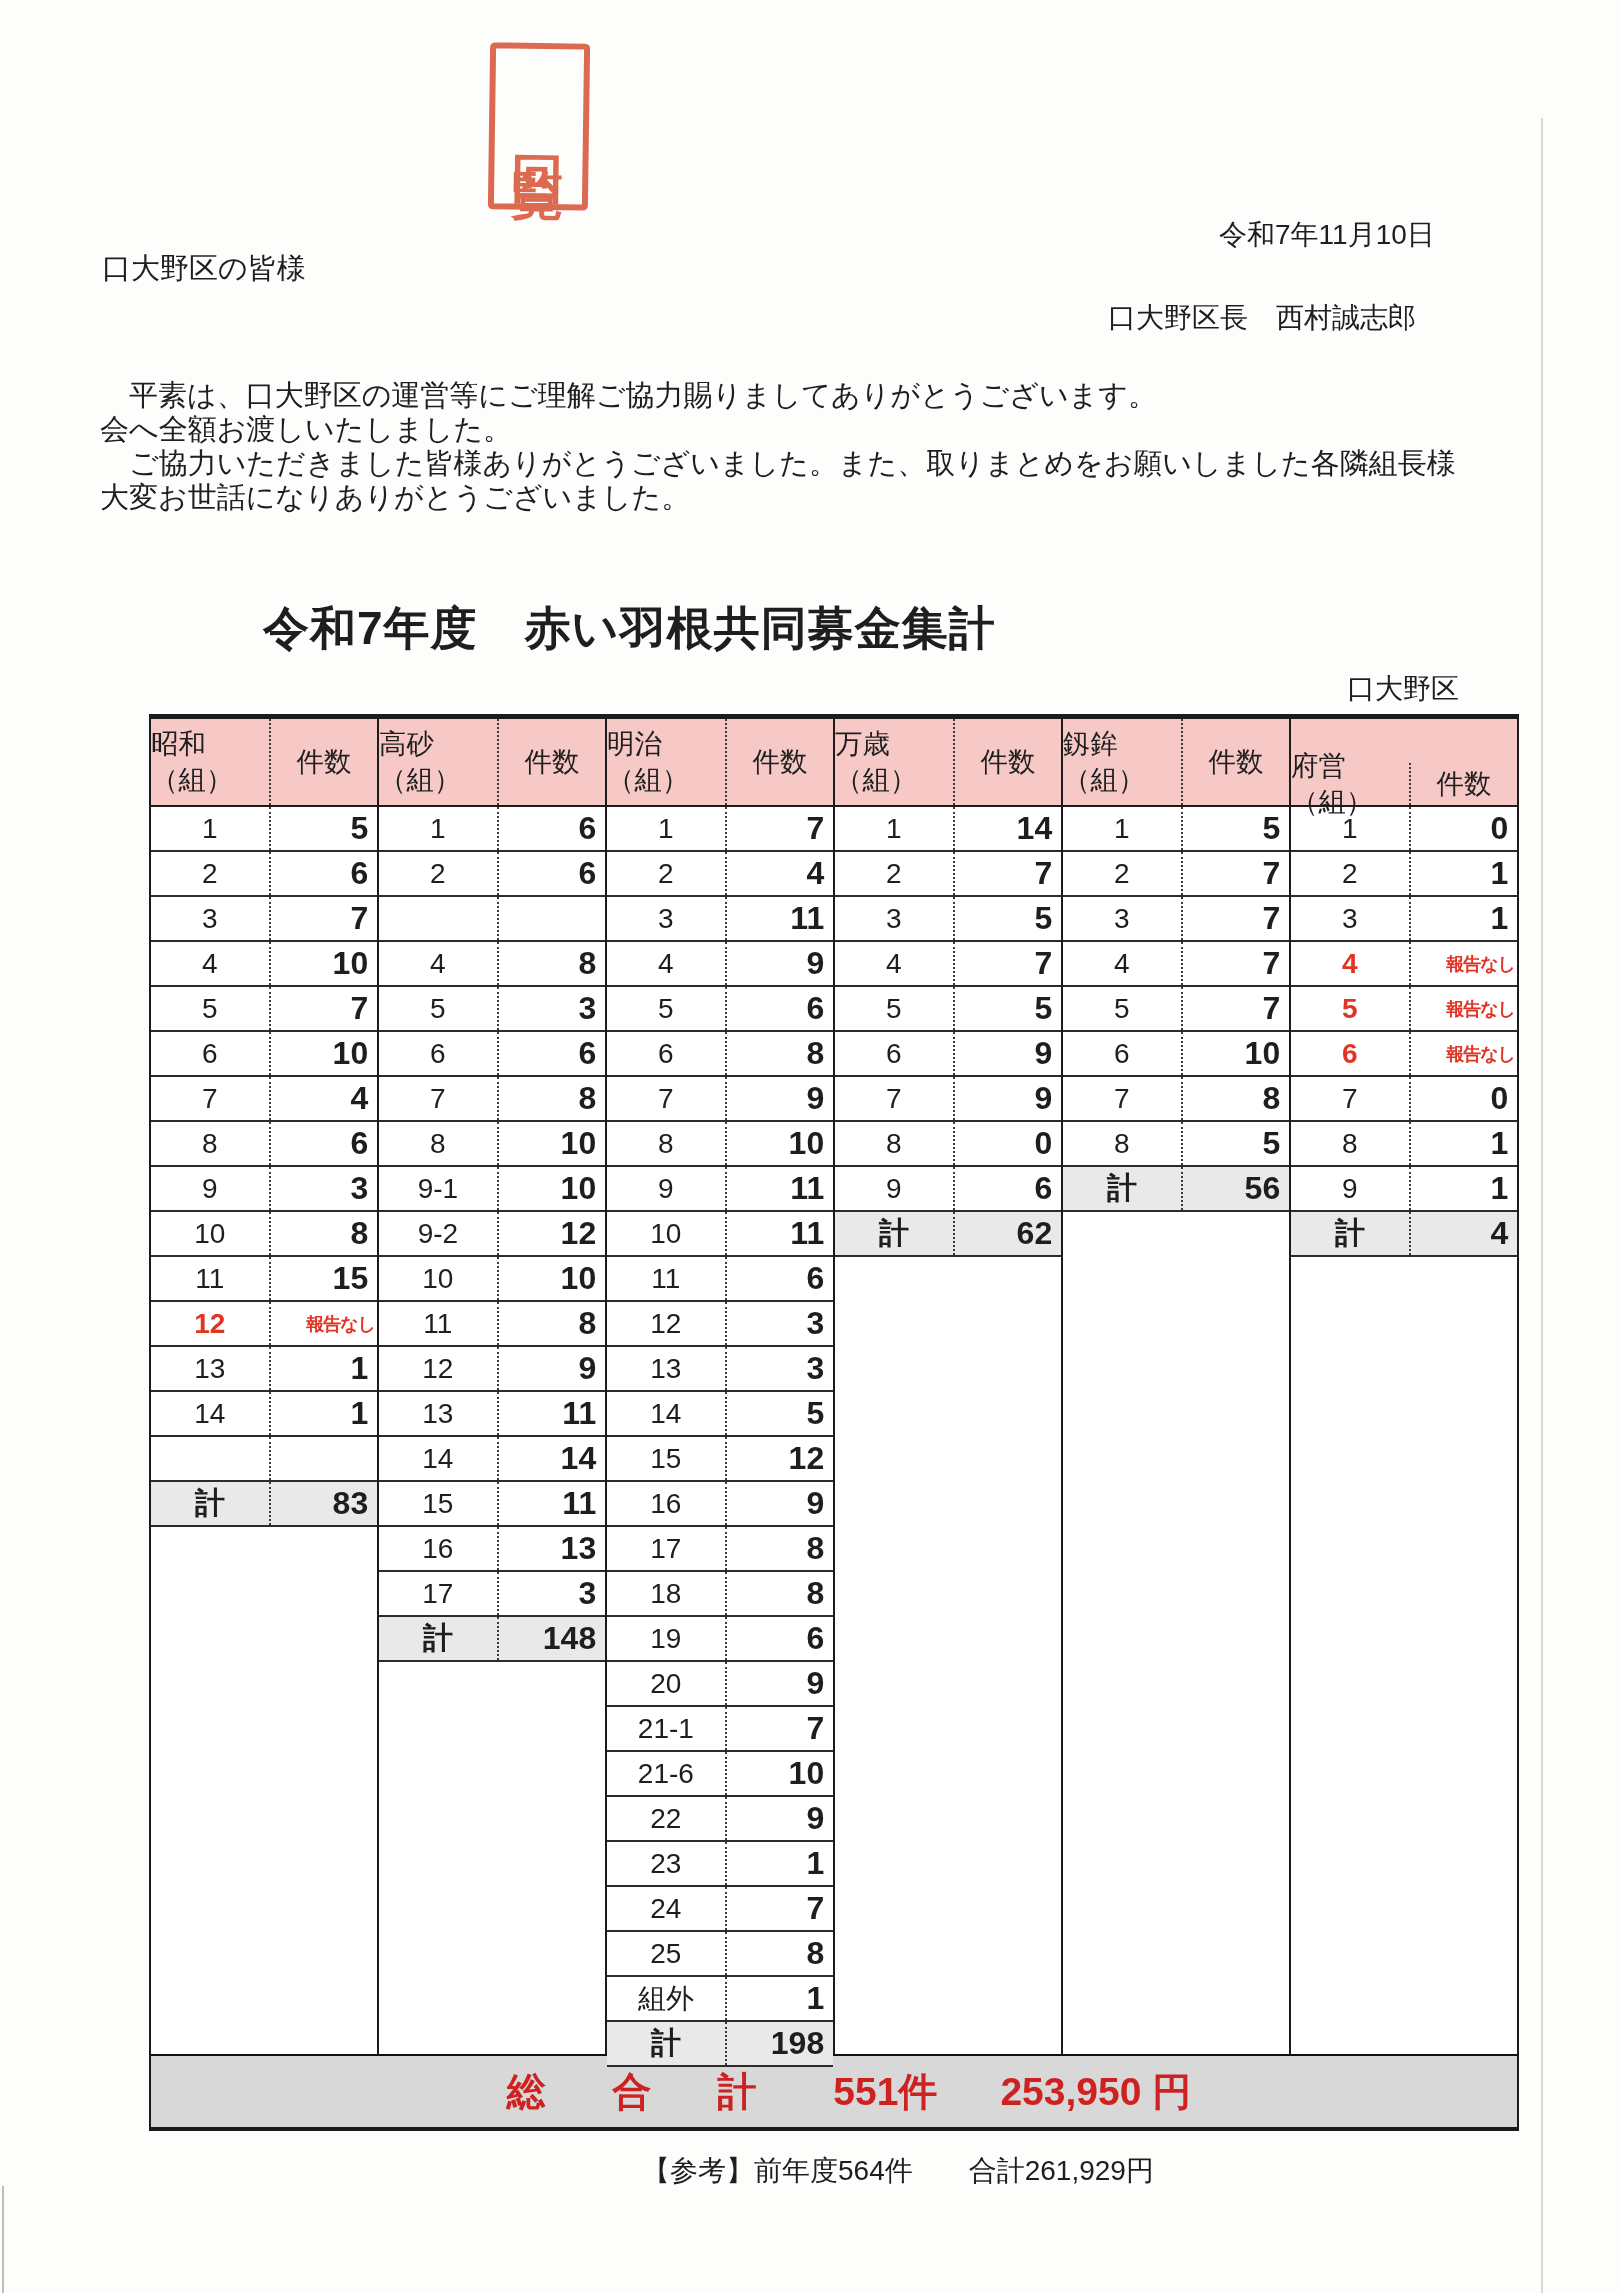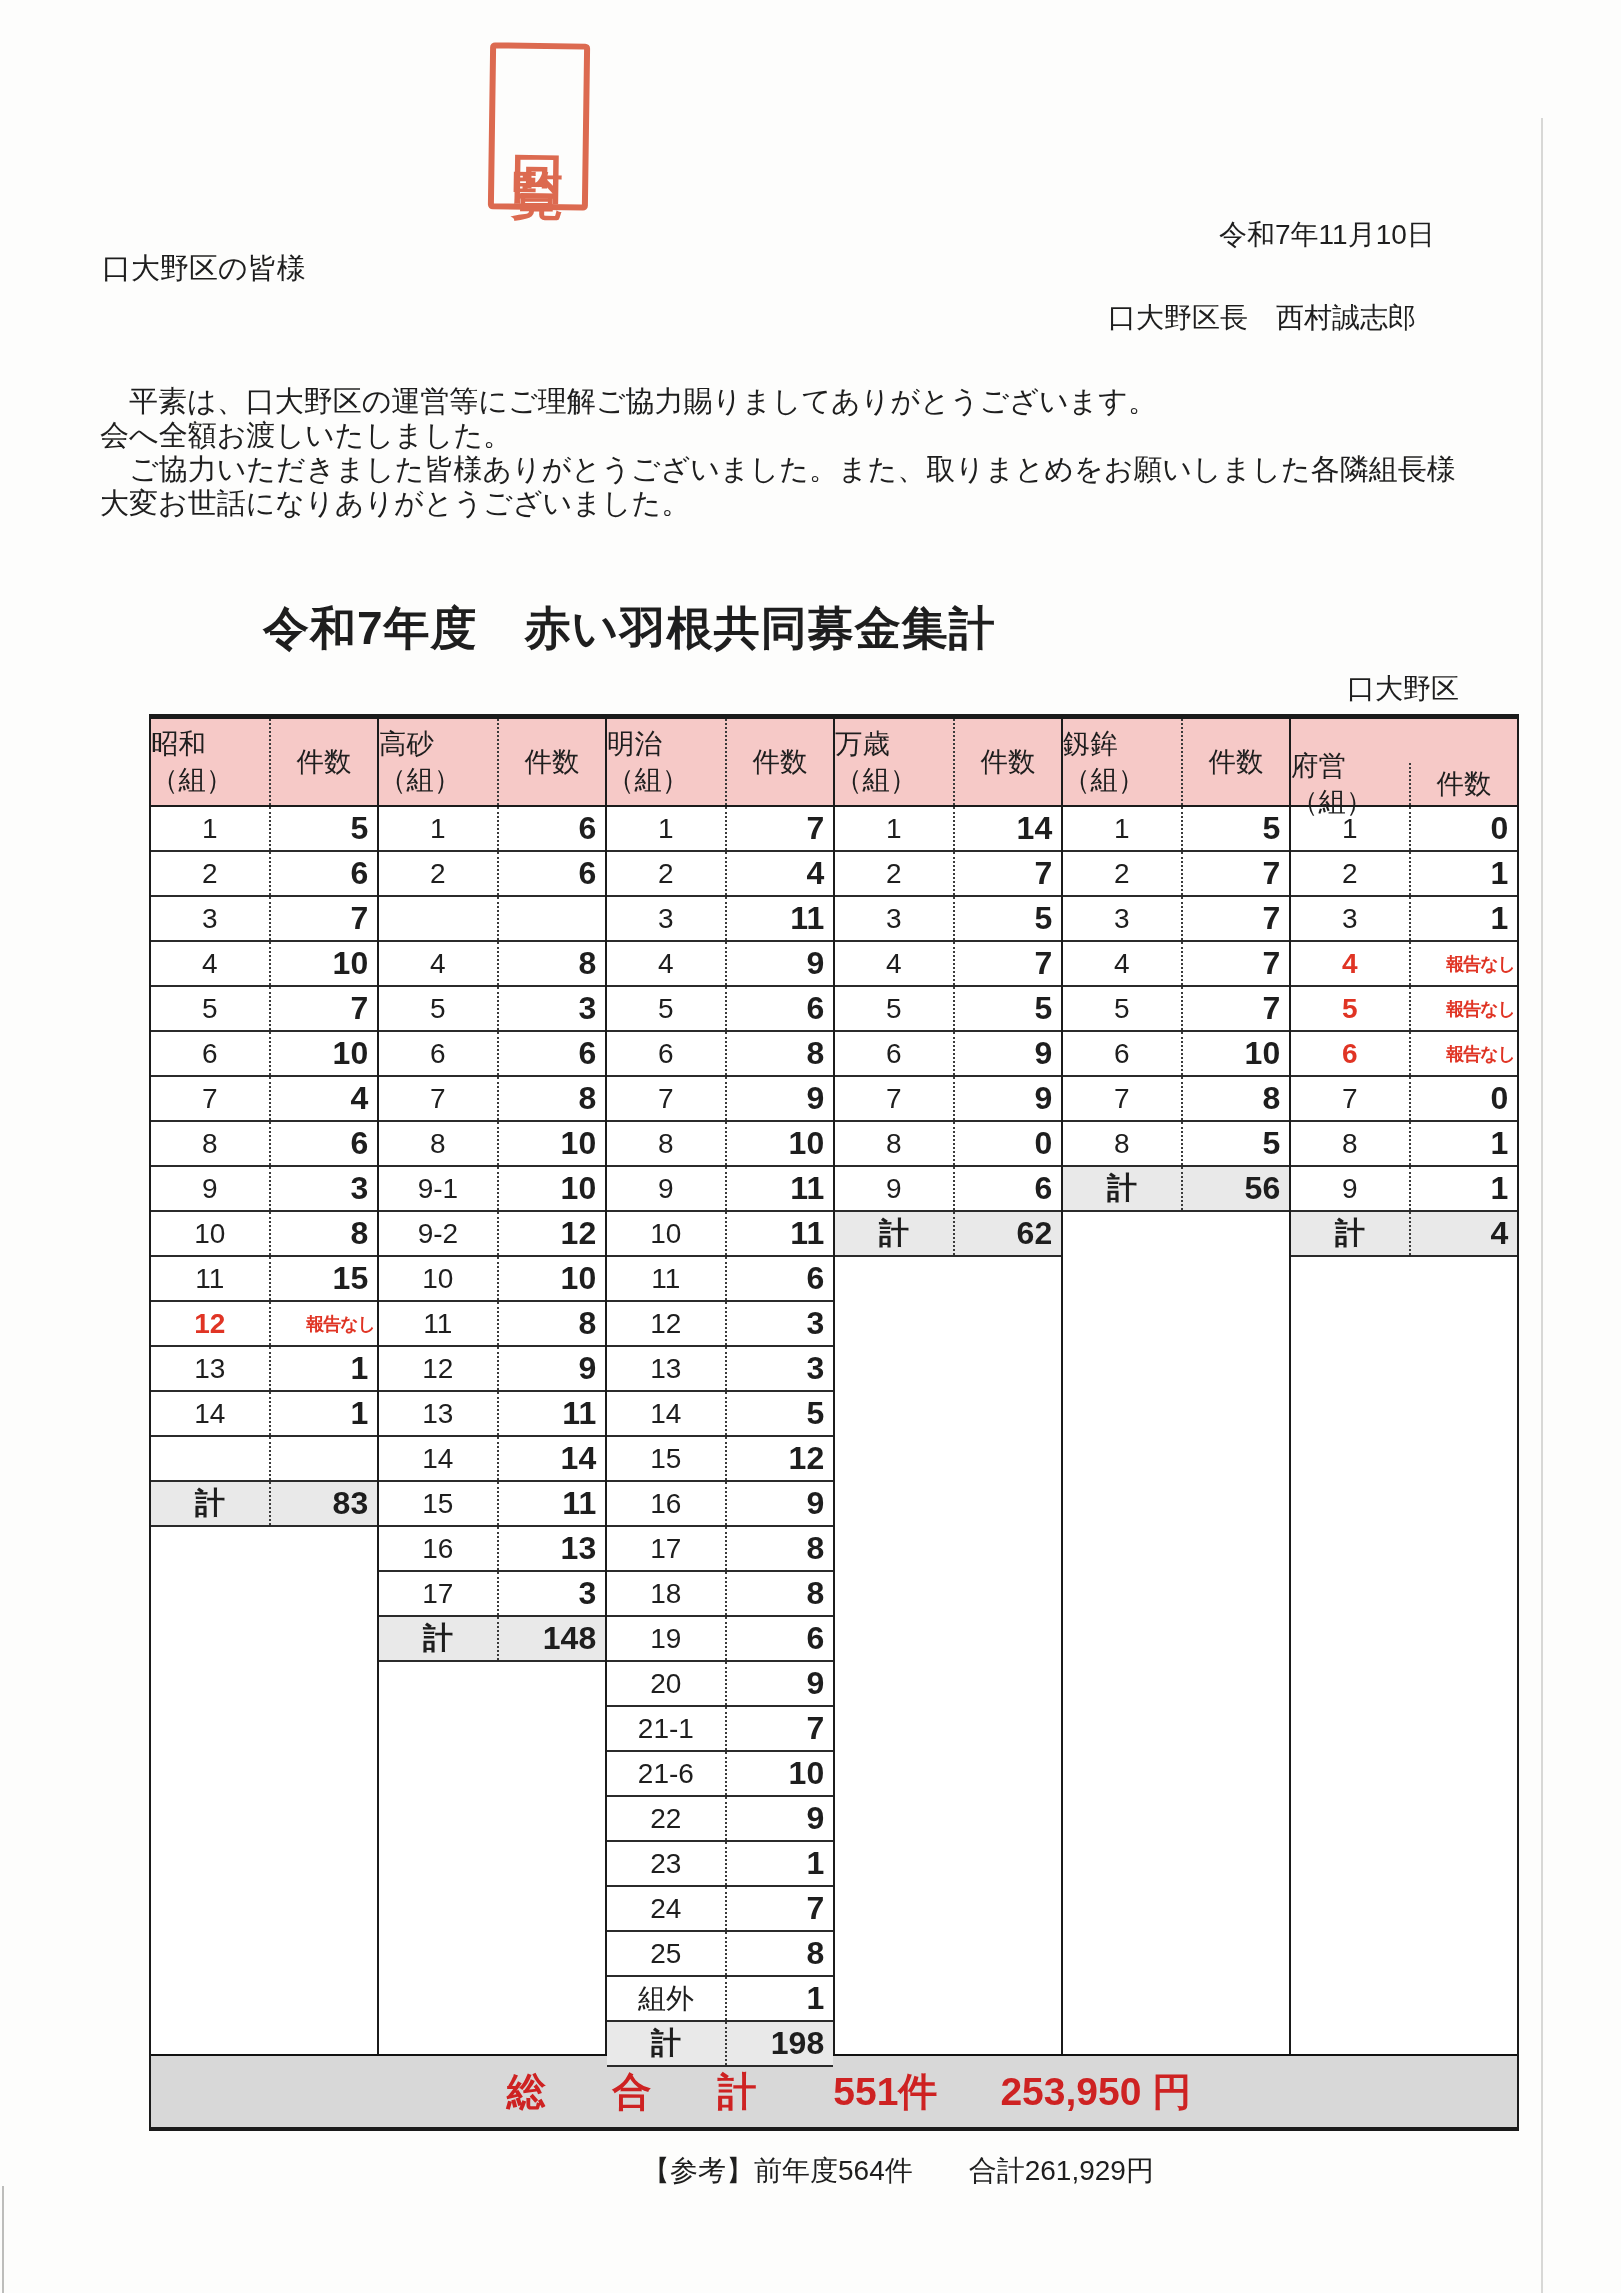--- a/index.html
+++ b/index.html
@@ -21,21 +21,21 @@
     transform:rotate(0.8deg);
   }
   .stamp-text{
     writing-mode:vertical-rl;font-size:53px;font-weight:bold;letter-spacing:13.7px;
     line-height:1;margin-top:2px;
   }
   .doc-date{position:absolute;left:1219px;top:192px;font-size:28px;margin-top:24px;}
   .addressee{position:absolute;left:102px;top:249px;font-size:29px;}
   .sender{position:absolute;left:1108px;top:299px;font-size:28px;}
 
-  .body-text{position:absolute;left:100px;top:378px;width:1411px;font-size:29px;line-height:34px;margin-top:6px;}
+  .body-text{position:absolute;left:100px;top:378px;width:1411px;font-size:29px;line-height:34px;}
   .body-line{white-space:pre;height:34px;}
 
   .doc-title{
     position:absolute;left:263px;top:598px;font-size:46px;font-weight:bold;
     letter-spacing:1px;white-space:pre;
   }
   .district-label{position:absolute;left:1347px;top:670px;font-size:28px;}
 
   
   .sheet{

